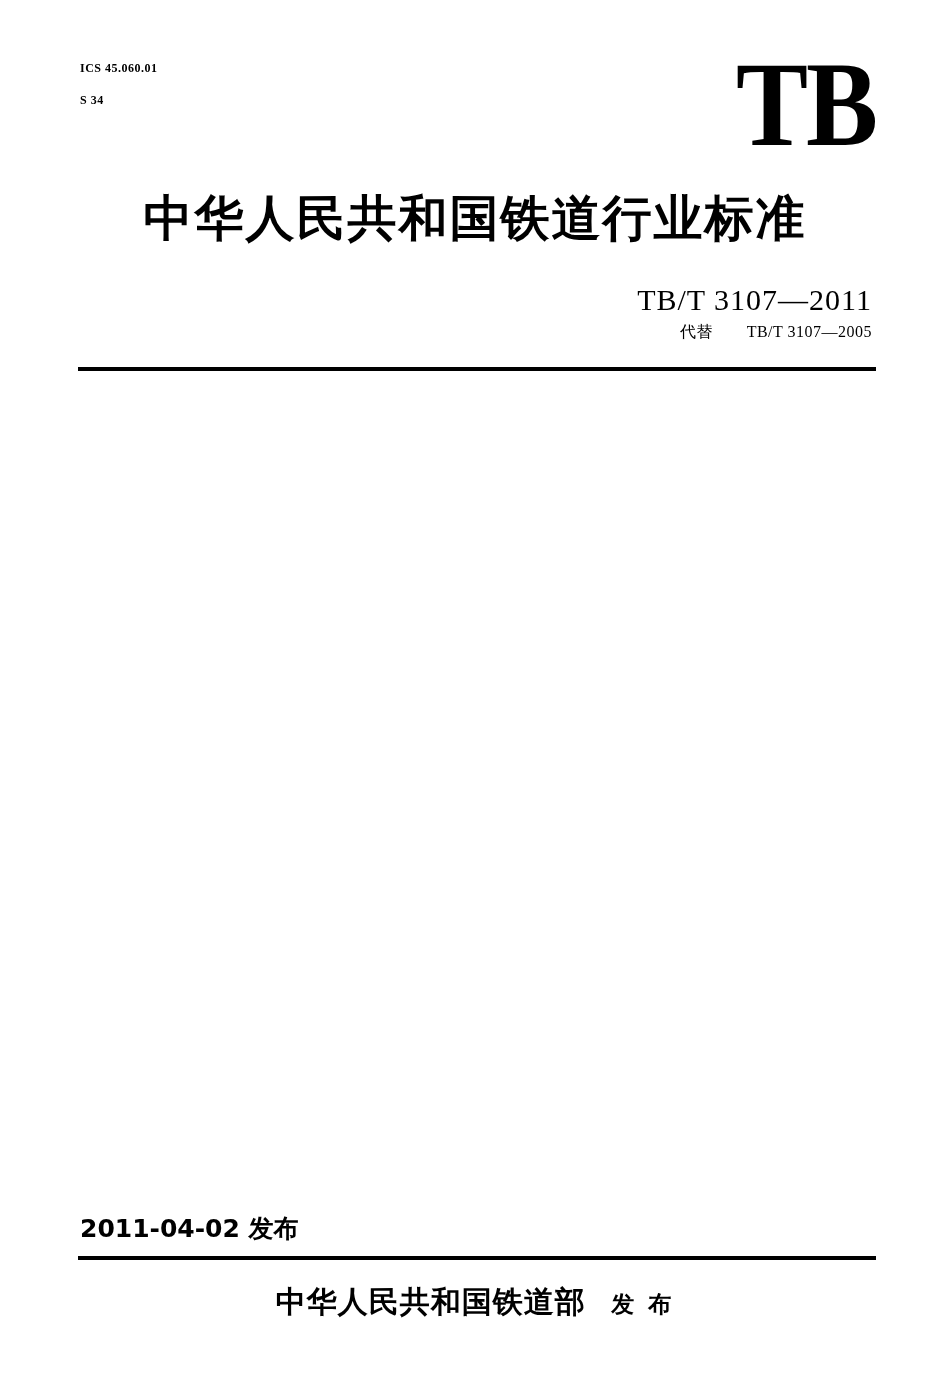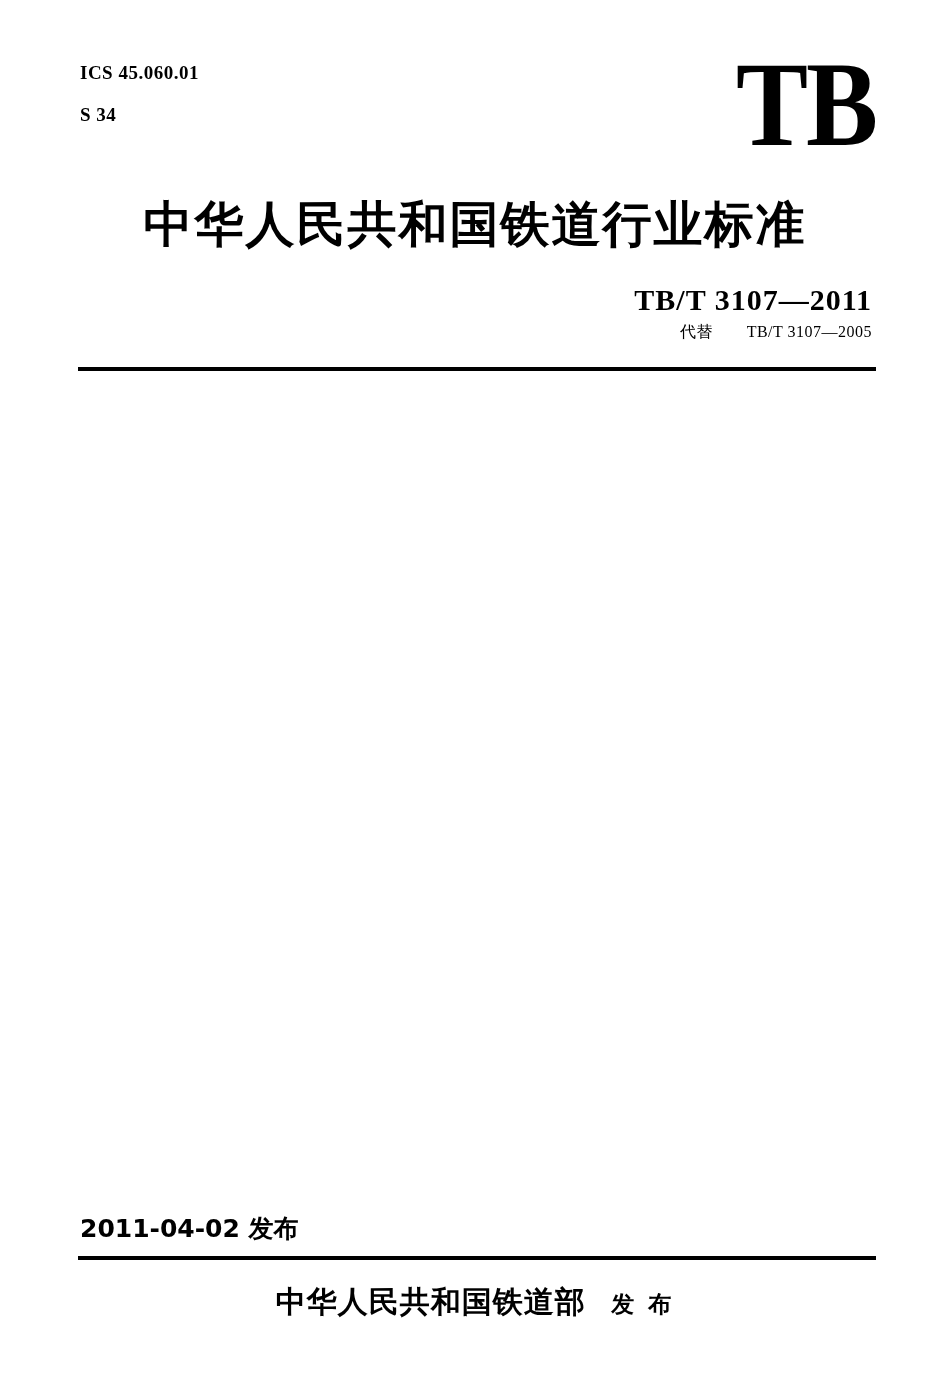--- a/index.html
+++ b/index.html
@@ -22,21 +22,21 @@
     height: 1388px;
   }
 
   
   .ics-block {
     position: absolute;
     left: 80px;
     top: 60px;
     font-family: "Liberation Serif", serif;
     font-weight: bold;
-    font-size: 19px;
+    font-size: 12px;
     line-height: 1.35;
     letter-spacing: 0.5px;
   }
   .ics-line2 { margin-top: 16px; }
 
   .tb-logo {
     position: absolute;
     right: 74px;
     top: 44px;
     font-family: "Liberation Serif", serif;
@@ -45,34 +45,34 @@
     line-height: 1;
     letter-spacing: -2px;
     transform: scaleY(1.12);
     transform-origin: right top;
   }
 
   .main-title {
     position: absolute;
     left: 0;
     right: 0;
-    top: 192px;
+    top: 186px;
     text-align: center;
     font-family: "DejaVu Sans", sans-serif;
     font-weight: bold;
     font-size: 49px;
     letter-spacing: 2px;
   }
 
   .std-number {
     position: absolute;
     right: 78px;
     top: 283px;
     font-family: "Liberation Serif", serif;
-    font-weight: bold;
+    font-weight: normal;
     font-size: 30px;
     letter-spacing: 1px;
   }
   .replaces {
     position: absolute;
     right: 78px;
     top: 322px;
     font-family: "DejaVu Sans", sans-serif;
     font-size: 16px;
     letter-spacing: 0.5px;

